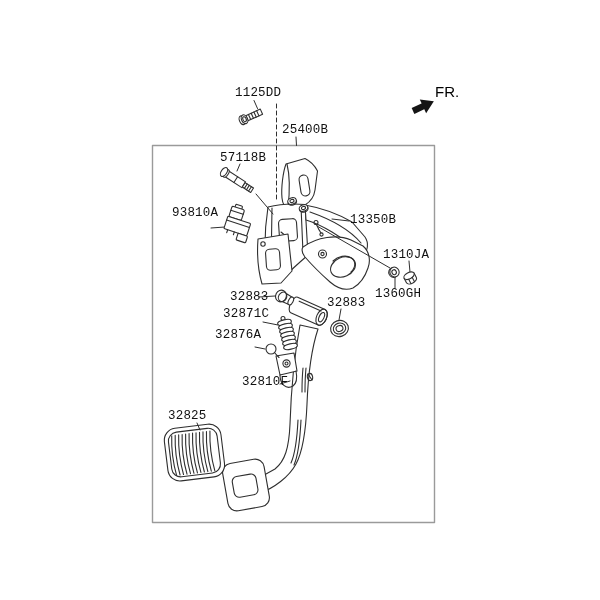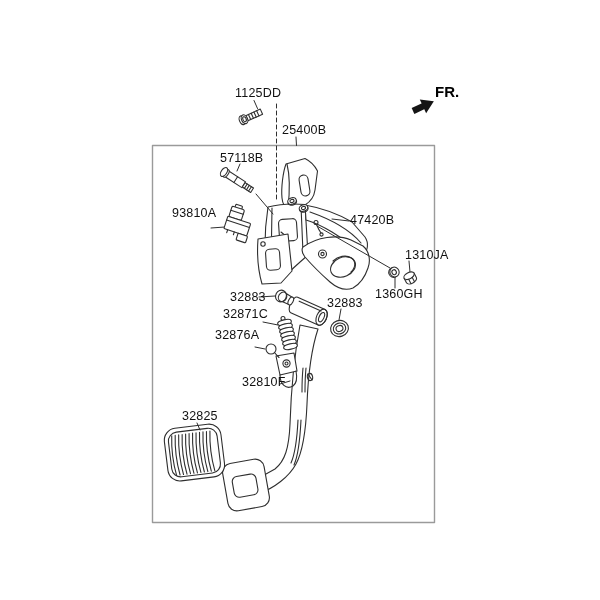--- a/index.html
+++ b/index.html
@@ -1,21 +1,21 @@
 <!DOCTYPE html>
 <html><head>
 <meta charset="utf-8">
 <style>
   html,body{margin:0;padding:0;background:#fff;}
   .stage{position:relative;width:600px;height:600px;background:#fff;overflow:hidden;
          font-family:"Liberation Sans",sans-serif;}
   .stage svg{position:absolute;left:0;top:0;}
   .lbl{position:absolute;font-size:12.5px;line-height:13px;color:#111;
-       white-space:nowrap;letter-spacing:.2px;}
-  .fr-lbl{position:absolute;font-size:15px;font-weight:bold;color:#000;white-space:nowrap;}
+       white-space:nowrap;letter-spacing:.2px;font-family:Liberation Mono, monospace;}
+  .fr-lbl{position:absolute;font-size:15px;font-weight:normal;color:#000;white-space:nowrap;}
 </style>
 </head>
 <body>
 
 <div class="stage">
 
 <svg width="600" height="600" viewBox="0 0 600 600" fill="none" stroke="#2f2f2f" stroke-width="1.1" stroke-linecap="round" stroke-linejoin="round">
 
   <rect x="152.5" y="145.5" width="282" height="377" stroke="#9a9a9a" stroke-width="1.4"></rect>
 
@@ -204,23 +204,23 @@
     <rect x="0" y="-3.2" width="12" height="6.4"></rect>
     <polygon points="11,-7.5 23,0 11,7.5"></polygon>
   </g>
 </svg>
 
 <div class="fr-lbl" style="left:435px;top:83px">FR.</div>
 <div class="lbl" style="left:235px;top:87px">1125DD</div>
 <div class="lbl" style="left:282px;top:124px">25400B</div>
 <div class="lbl" style="left:220px;top:152px">57118B</div>
 <div class="lbl" style="left:172px;top:207px">93810A</div>
-<div class="lbl" style="left:350px;top:214px">47420B</div>
-<div class="lbl" style="left:405px;top:249px">1310JA</div>
+<div class="lbl" style="left:350px;top:214px">13350B</div>
+<div class="lbl" style="left:383px;top:249px">1310JA</div>
 <div class="lbl" style="left:375px;top:288px">1360GH</div>
 <div class="lbl" style="left:230px;top:291px">32883</div>
 <div class="lbl" style="left:327px;top:297px">32883</div>
 <div class="lbl" style="left:223px;top:308px">32871C</div>
 <div class="lbl" style="left:215px;top:329px">32876A</div>
 <div class="lbl" style="left:242px;top:376px">32810F</div>
-<div class="lbl" style="left:182px;top:410px">32825</div>
+<div class="lbl" style="left:168px;top:410px">32825</div>
 
 </div>
 
 </body></html>

